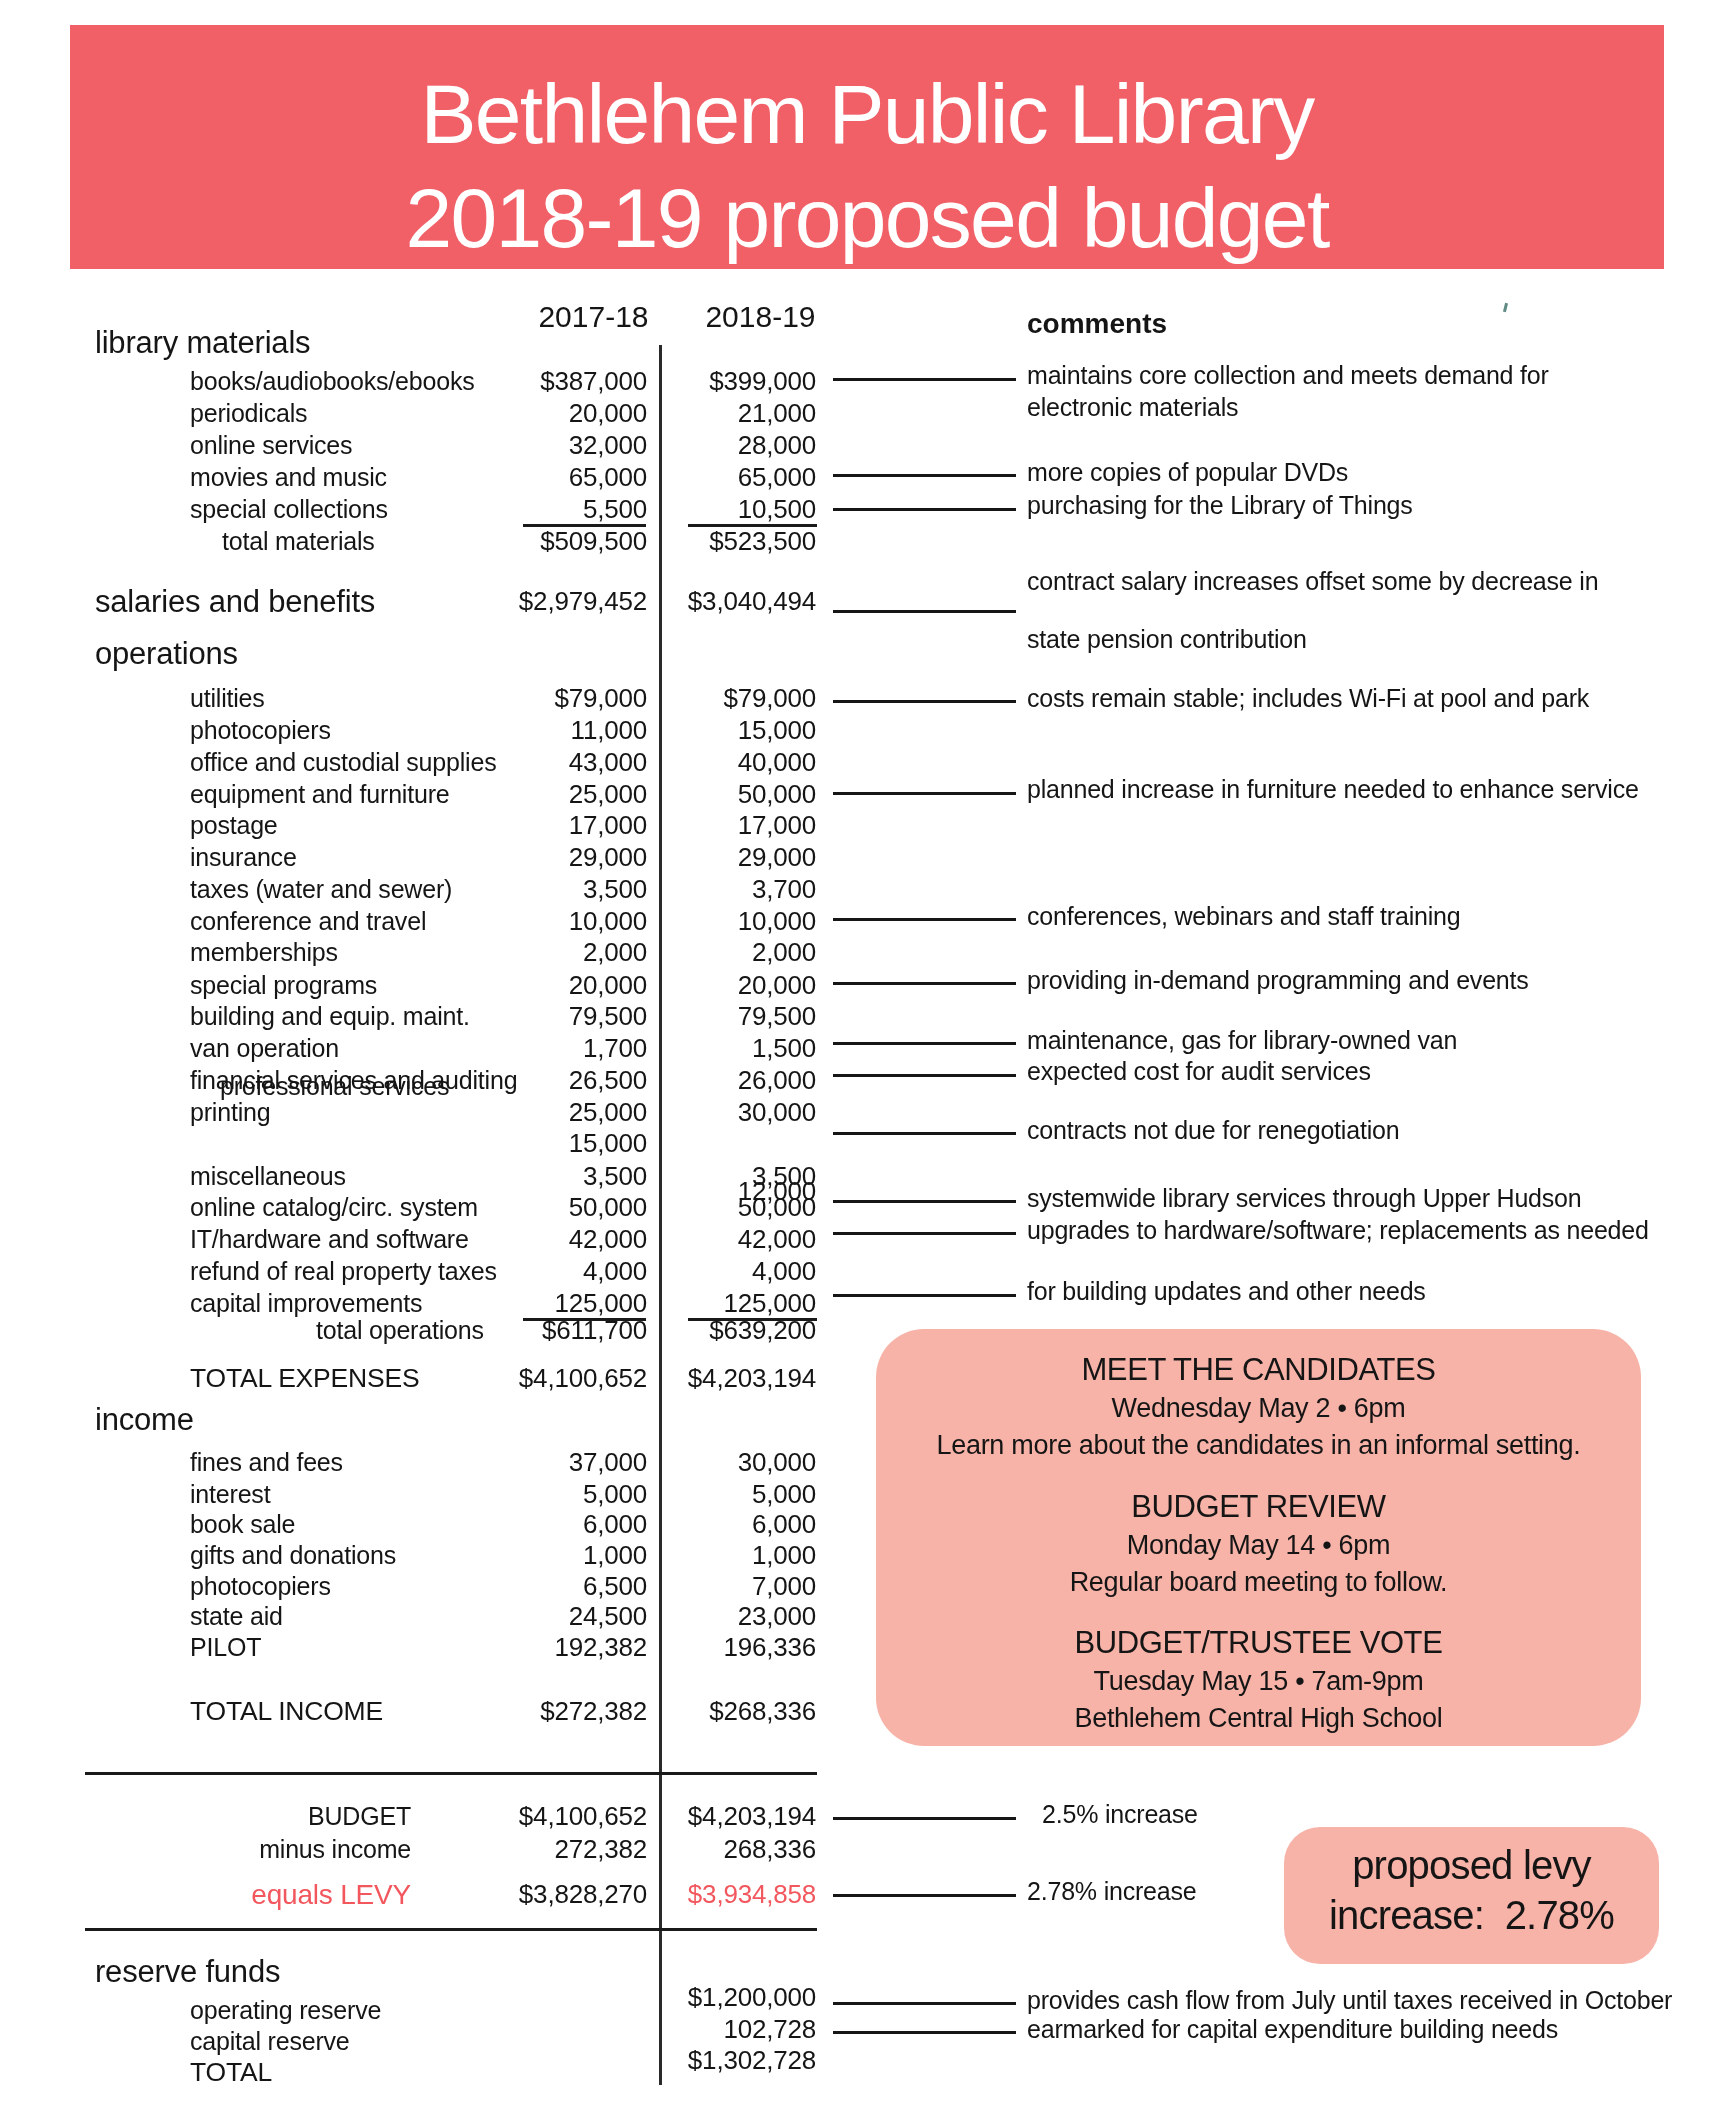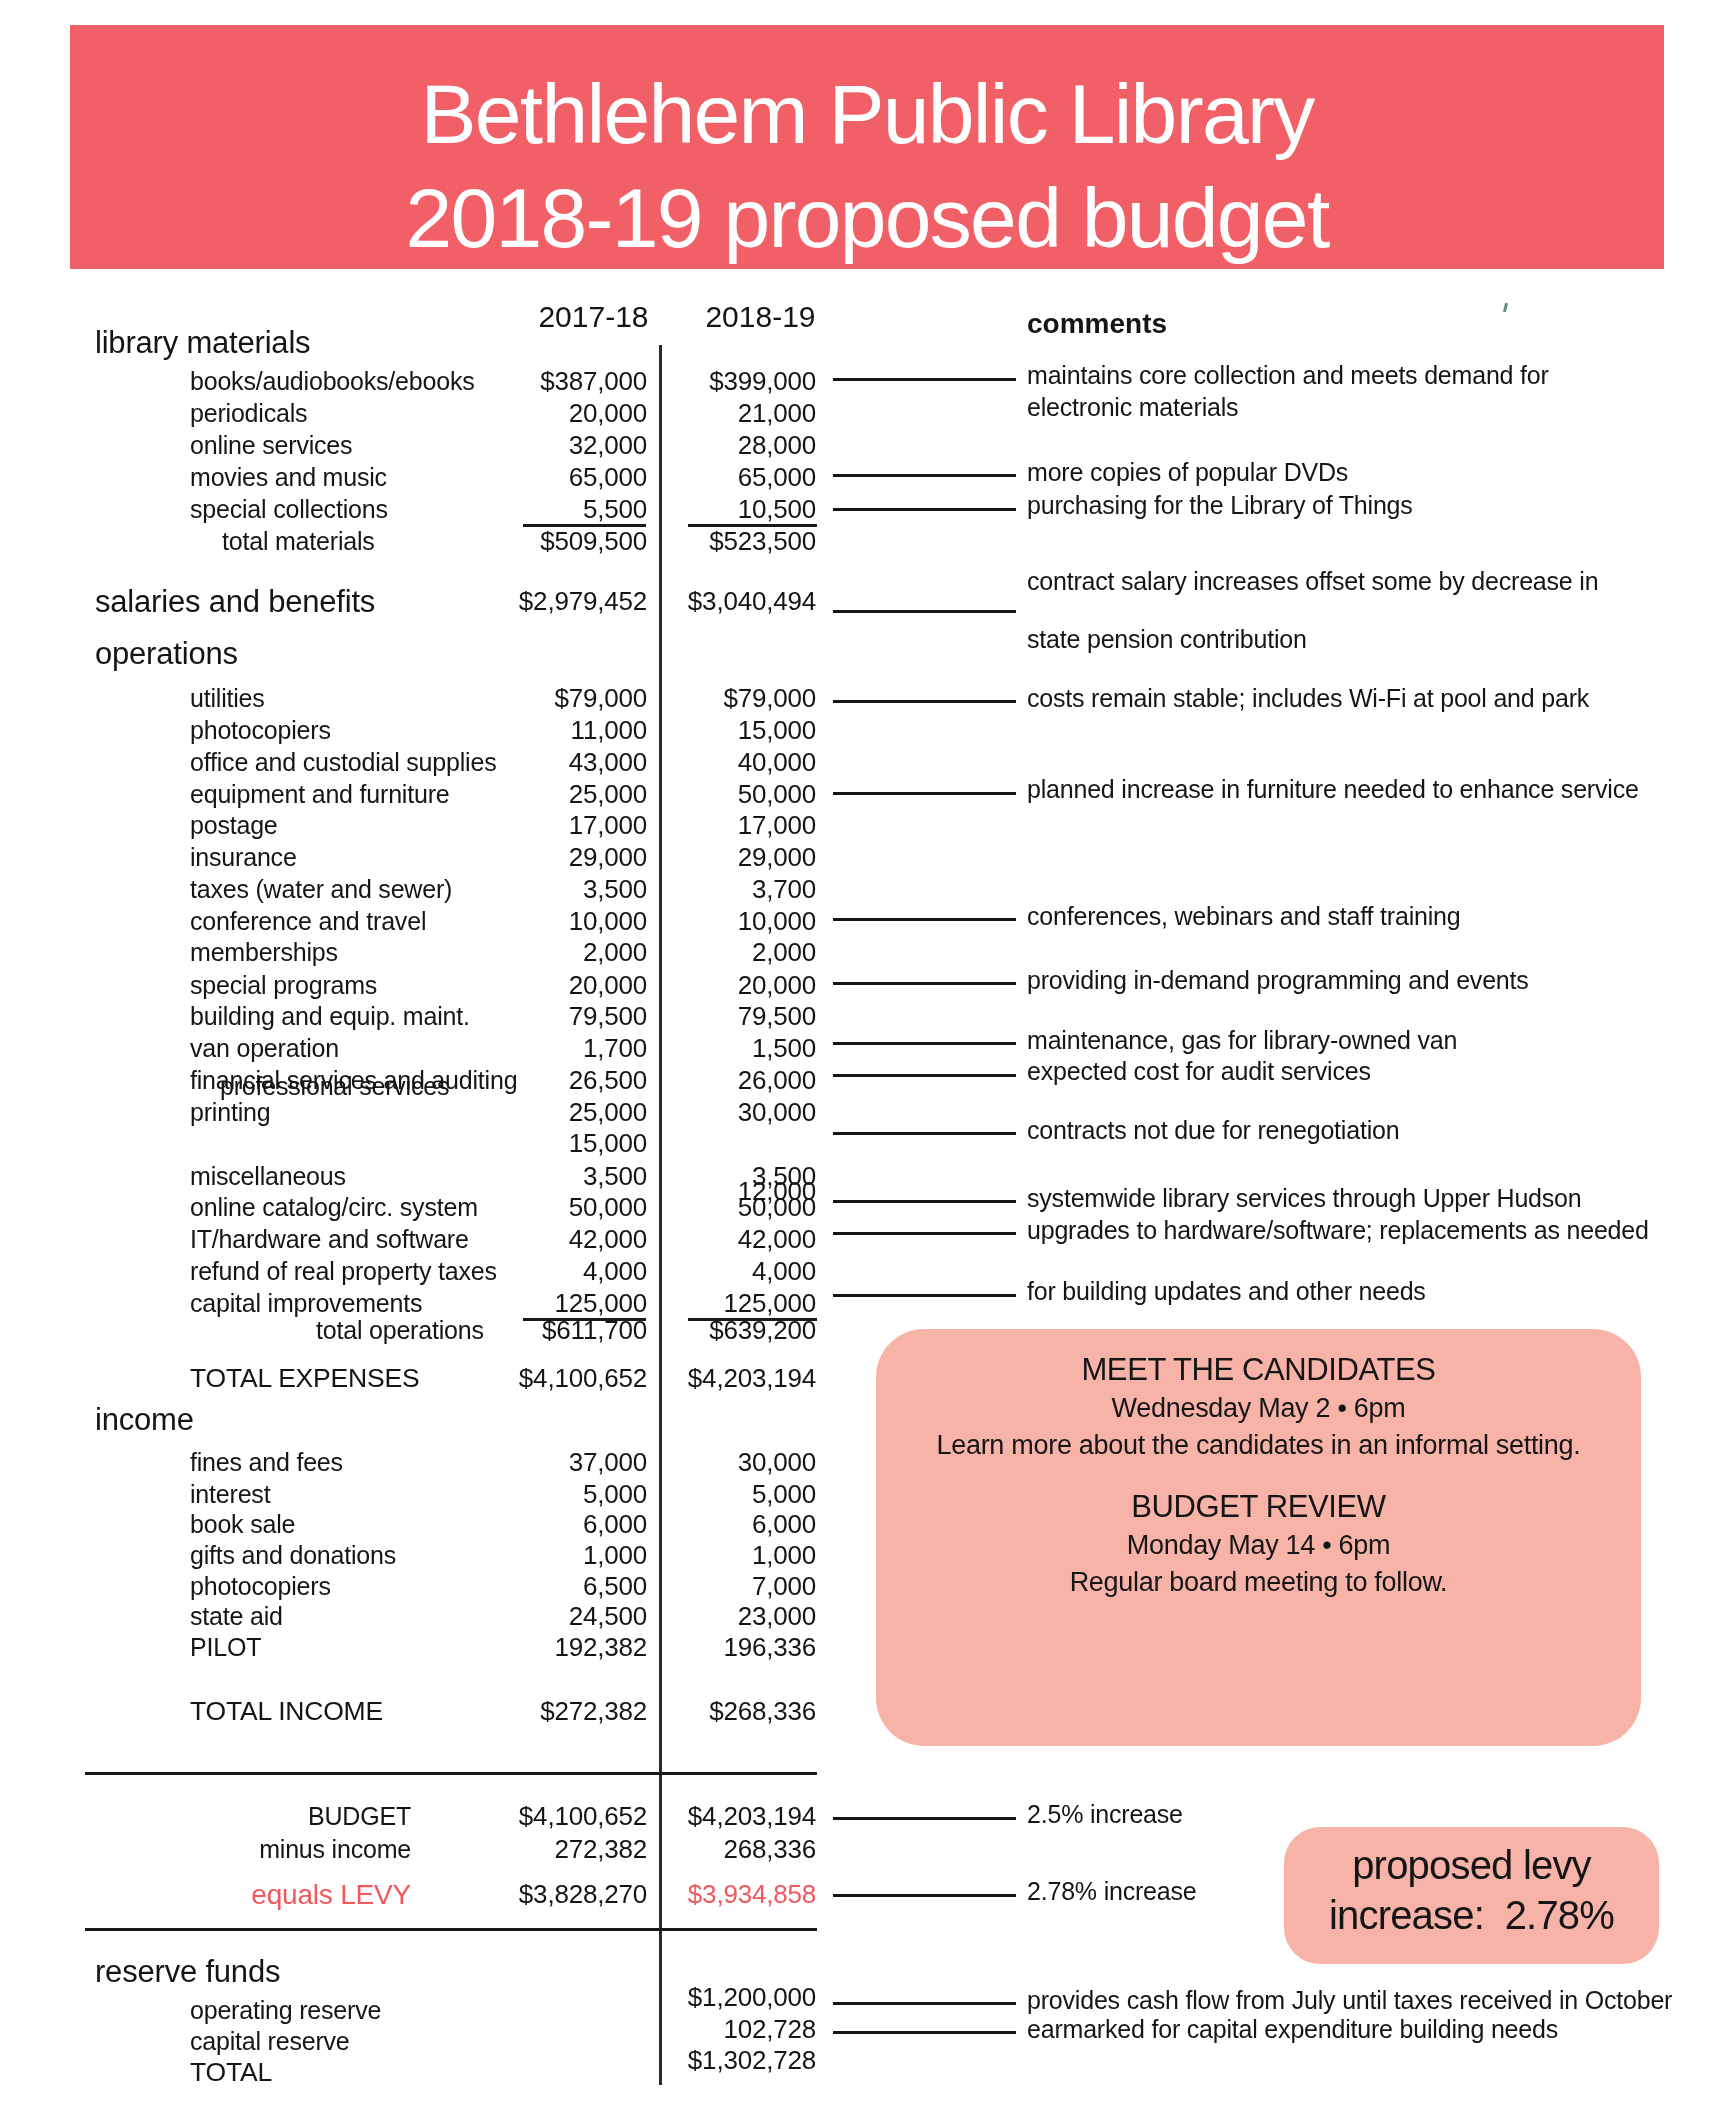--- a/index.html
+++ b/index.html
@@ -218,21 +218,21 @@
       <div class="lbl" style="top: 1631px;">PILOT</div>
       <div class="val v1" style="top: 1631px;">192,382</div>
       <div class="val v2" style="top: 1631px;">196,336</div>
       <div class="lbl caps" style="top: 1695px;">TOTAL INCOME</div>
       <div class="val v1" style="top: 1695px;">$272,382</div>
       <div class="val v2" style="top: 1695px;">$268,336</div>
       <div class="lbl rightlbl" style="top: 1800px;">BUDGET</div>
       <div class="val v1" style="top: 1800px;">$4,100,652</div>
       <div class="val v2" style="top: 1800px;">$4,203,194</div>
       <div class="leader" style="top: 1817px;"></div>
-      <div class="comment" style="top: 1799px;">2.5% increase</div>
+      <div class="comment" style="top: 1799px; margin-left: 15px;">2.5% increase</div>
       <div class="lbl rightlbl" style="top: 1833px;">minus income</div>
       <div class="val v1" style="top: 1833px;">272,382</div>
       <div class="val v2" style="top: 1833px;">268,336</div>
       <div class="lbl rightlbl levy" style="top: 1878px;">equals LEVY</div>
       <div class="val v1" style="top: 1878px;">$3,828,270</div>
       <div class="val v2 red" style="top: 1878px;">$3,934,858</div>
       <div class="leader" style="top: 1894px;"></div>
       <div class="comment" style="top: 1876px;">2.78% increase</div>
       <div class="lbl section" style="top: 1955px;">reserve funds</div>
       <div class="lbl" style="top: 1994px;">operating reserve</div>
@@ -251,20 +251,25 @@
       <div class="ev-group">
         <div class="ev-title">MEET THE CANDIDATES</div>
         <div class="ev-line">Wednesday May 2 • 6pm</div>
         <div class="ev-line">Learn more about the candidates in an informal setting.</div>
       </div>
       <div class="ev-group">
         <div class="ev-title">BUDGET REVIEW</div>
         <div class="ev-line">Monday May 14 • 6pm</div>
         <div class="ev-line">Regular board meeting to follow.</div>
       </div>
+      <div class="ev-group">
+        <div class="ev-title">BUDGET/TRUSTEE VOTE</div>
+        <div class="ev-line">Tuesday May 15 • 7am-9pm</div>
+        <div class="ev-line">Bethlehem Central High School</div>
+      </div>
     </div>
 
   <div class="levybox">
     <span class="l">proposed levy</span>
     <span class="l">increase:  2.78%</span>
   </div>
 
   <div class="artifact"></div>
 
 </div>

